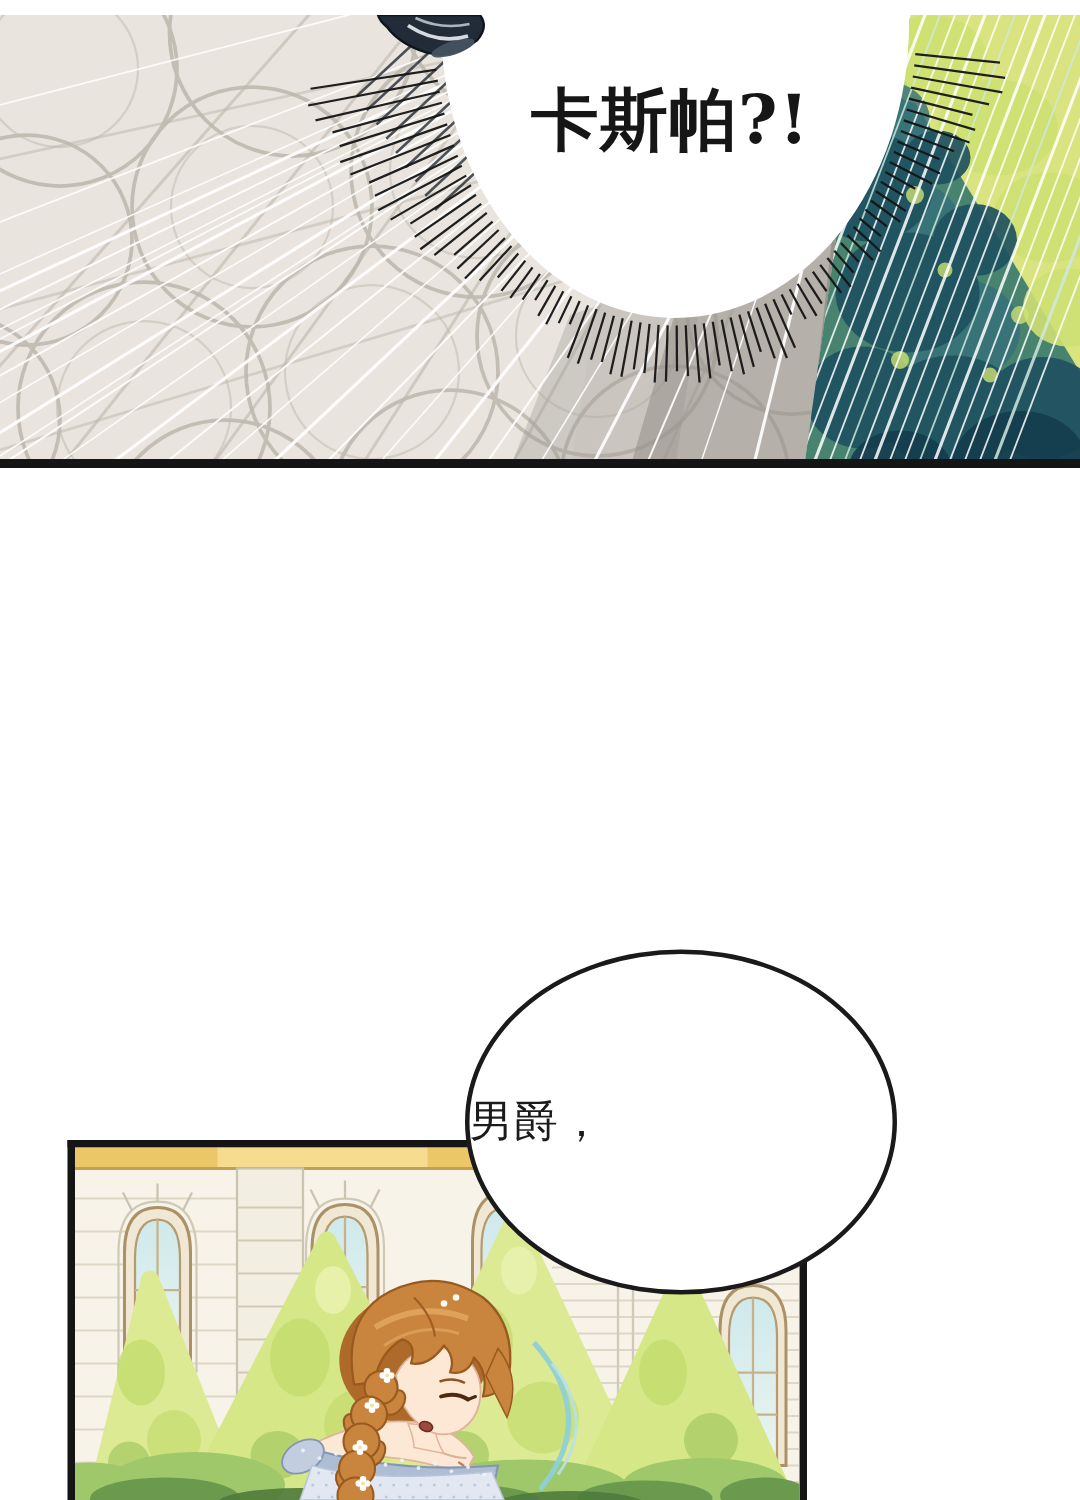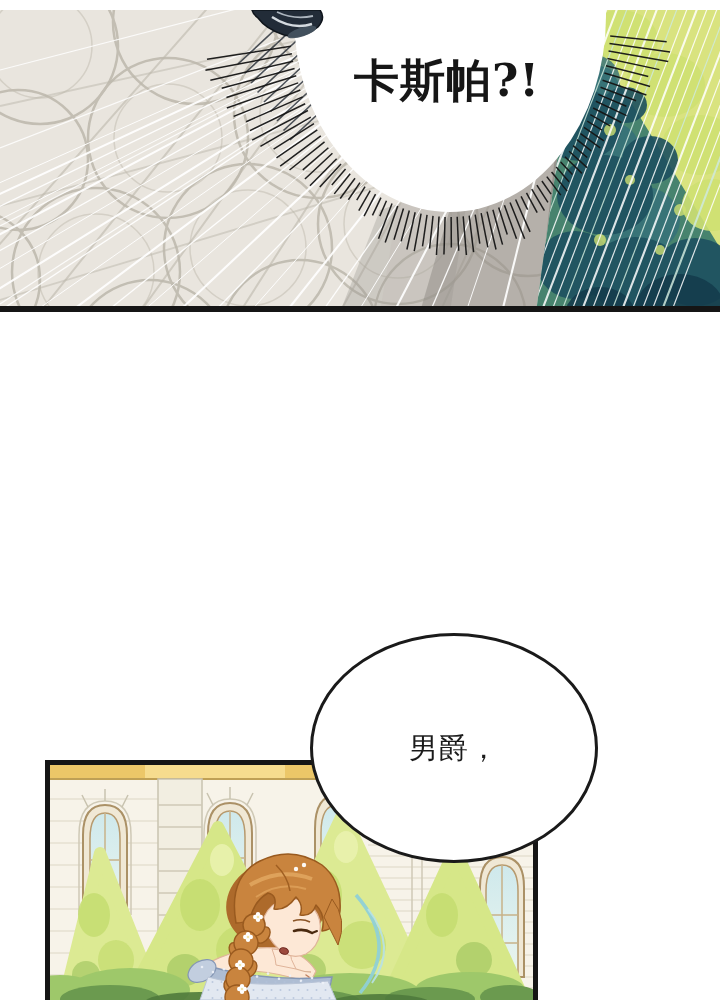--- a/index.html
+++ b/index.html
@@ -4,21 +4,21 @@
 <style>
   html,body{margin:0;padding:0;background:#fff;}
   .page{position:relative;width:720px;height:1000px;background:#fff;overflow:hidden;
         font-family:"Liberation Sans", sans-serif;}
   .panel1{position:absolute;left:0;top:0;width:720px;height:246px;margin-top:10px;}
   .panel1 svg, .panel2 svg{display:block;}
   .panel2{position:absolute;left:45px;top:760px;width:483px;height:235px;
           border:5px solid #151515;border-bottom:none;background:#f7f3e9;overflow:hidden;}
   .bubble2{position:absolute;left:310px;top:633px;width:288px;height:230px;box-sizing:border-box;
            background:#ffffff;border:3px solid #1a1a1a;border-radius:50%;
-           display:flex;flex-direction:column;align-items:center;justify-content:center;
+           display:flex;flex-direction:column;justify-content:center;
            z-index:6;}
   .bubble2 .line{font-size:29px;line-height:1.45;letter-spacing:1px;color:#1b1b1b;
            font-family:"Liberation Sans", sans-serif;white-space:nowrap;}
   .shout-text{font-family:"DejaVu Serif","Liberation Serif",serif;font-weight:bold;}
 </style>
 </head>
 <body>
 
 <div class="page">
 

